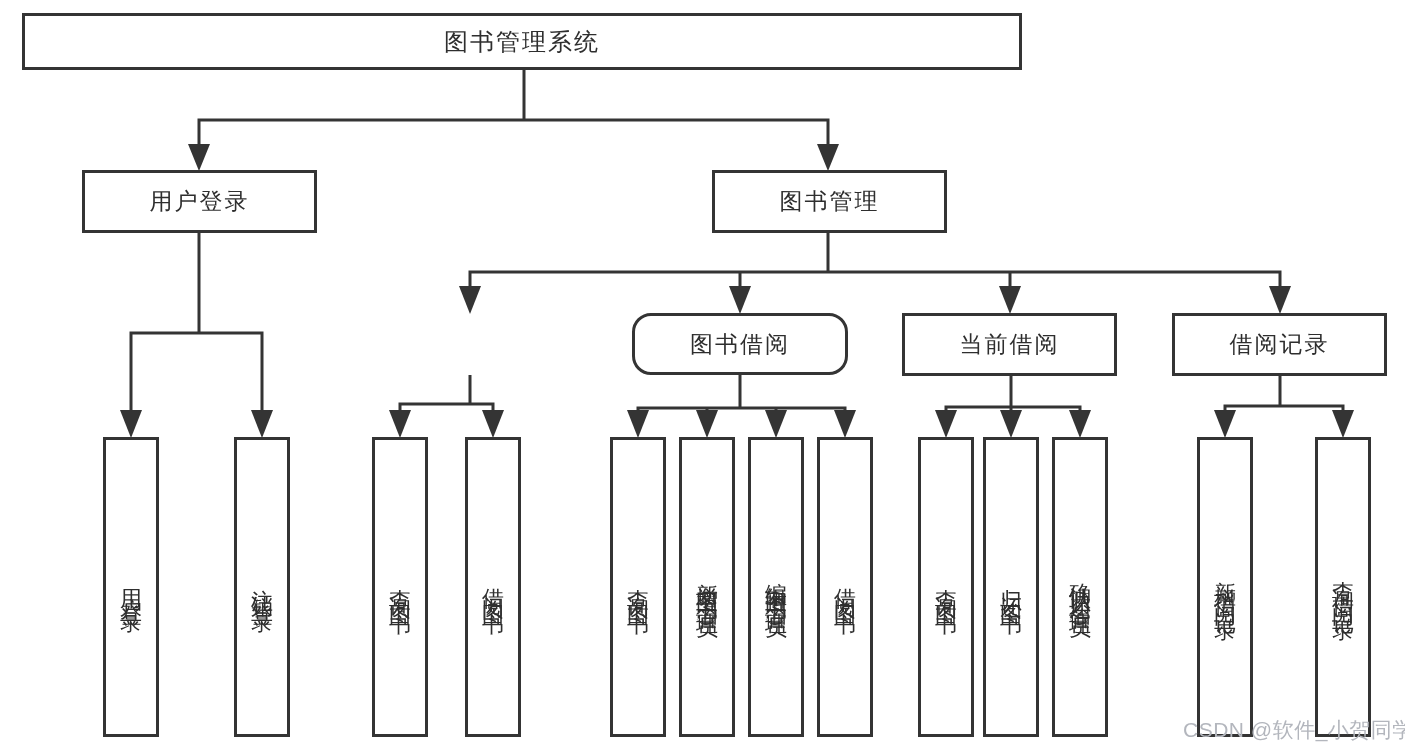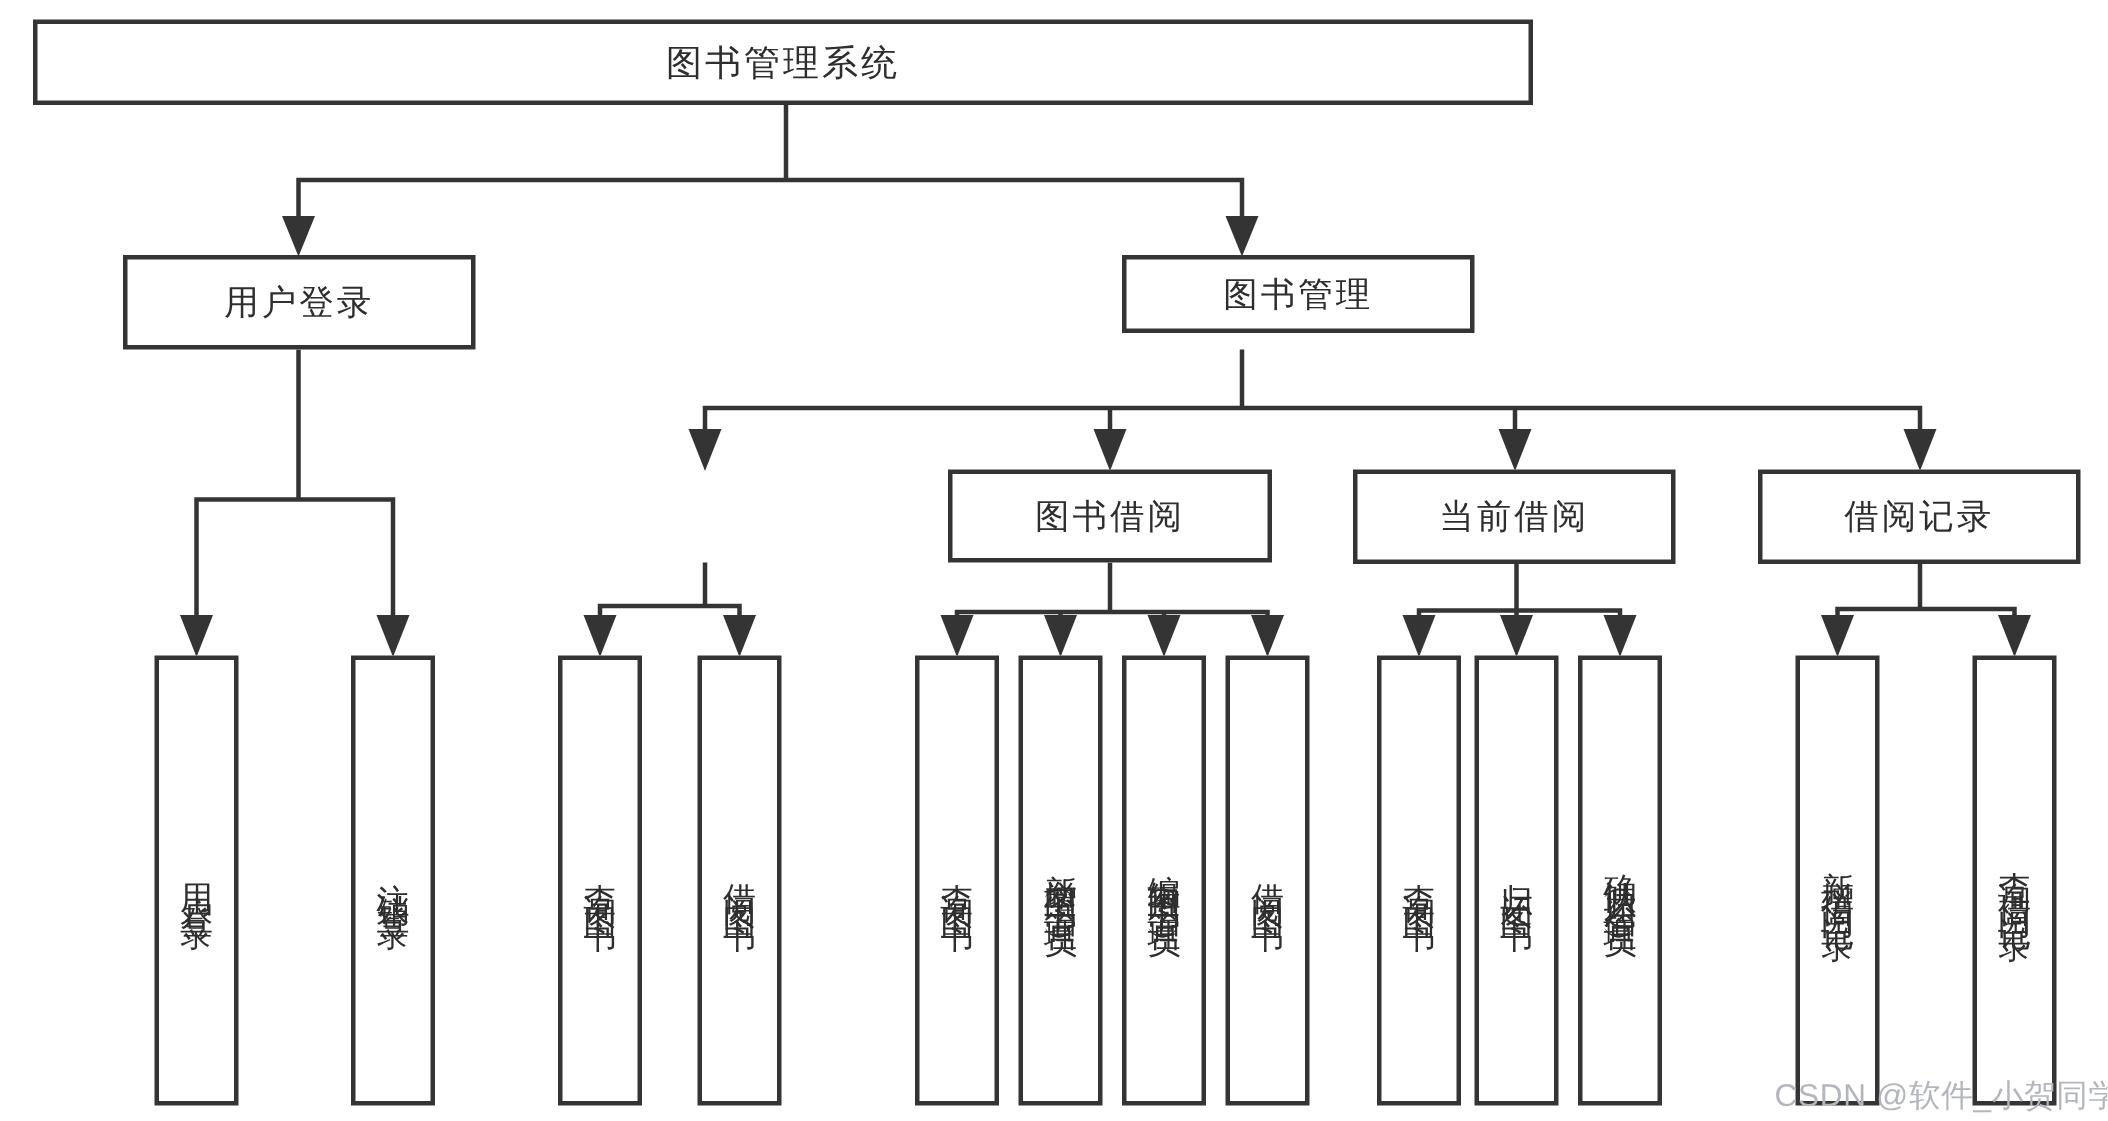--- a/index.html
+++ b/index.html
@@ -98,25 +98,25 @@
     </g>
   </svg>
 
   <div class="box" style="left:22px; top:13px; width:1000px; height:57px;">
     <span class="htext root-label">图书管理系统</span>
   </div>
 
   <div class="box" style="left:82px; top:170px; width:235px; height:63px;">
     <span class="htext">用户登录</span>
   </div>
-  <div class="box" style="left:748px; top:170px; width:235px; height:52px;">
+  <div class="box" style="left:712px; top:170px; width:235px; height:63px;">
     <span class="htext">图书管理</span>
   </div>
 
-  <div class="box" style="left:632px; top:313px; width:216px; height:62px;">
+  <div class="box" style="left:632px; top:313px; width:216px; height:62px;border-radius:19px;">
     <span class="htext">图书借阅</span>
   </div>
   <div class="box" style="left:902px; top:313px; width:215px; height:63px;">
     <span class="htext">当前借阅</span>
   </div>
   <div class="box" style="left:1172px; top:313px; width:215px; height:63px;">
     <span class="htext">借阅记录</span>
   </div>
 
   <div class="box" style="left:103px; top:437px; width:56px; height:300px;">

